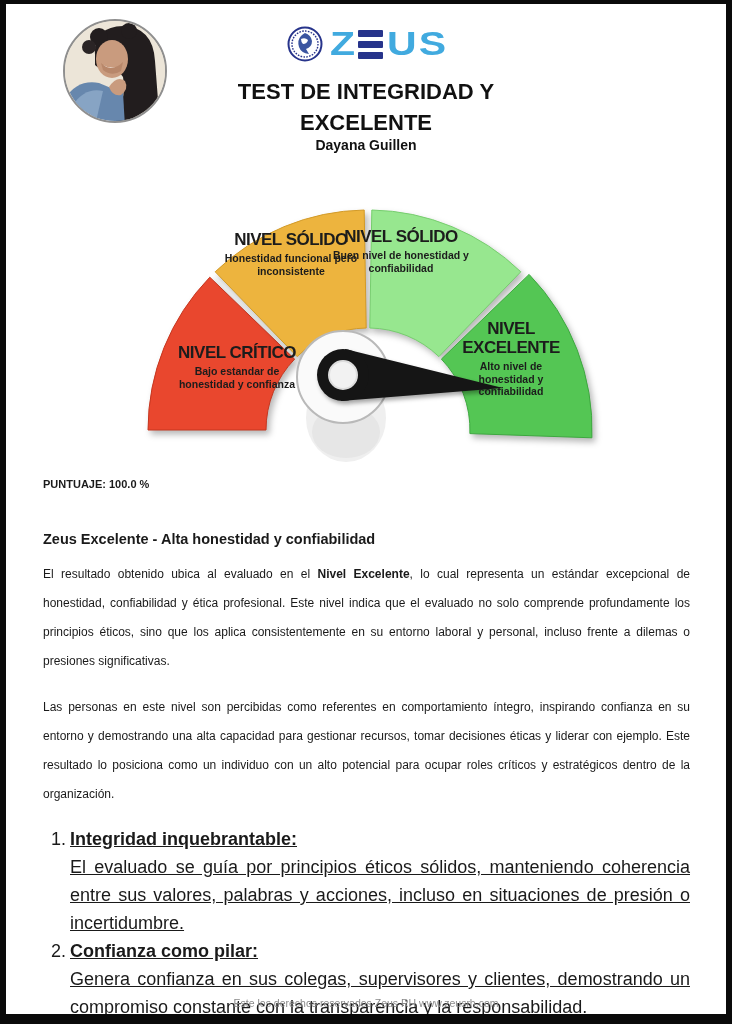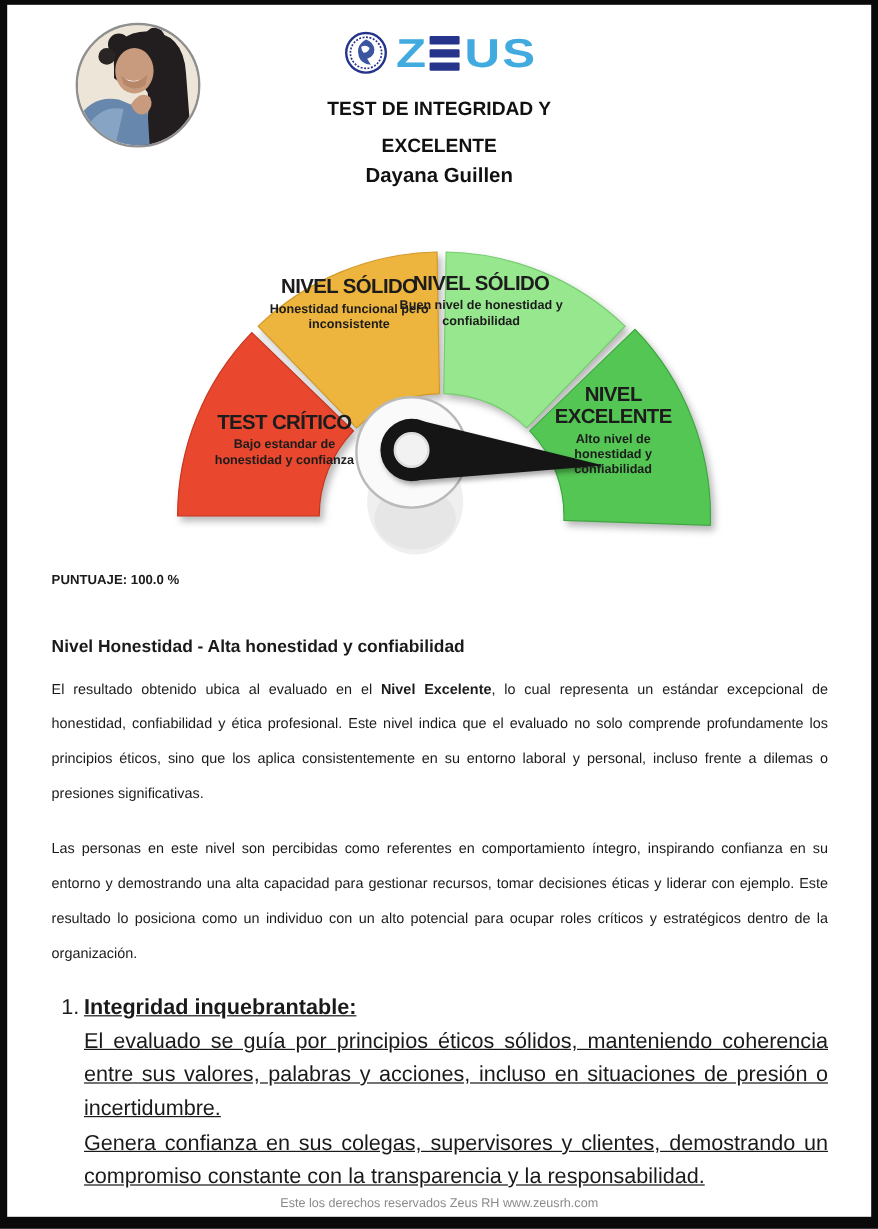--- a/index.html
+++ b/index.html
@@ -26,25 +26,25 @@
   .wm-letter {
     font-size:41px; font-weight:bold; line-height:30px; color:#41aadf;
     letter-spacing:-1px; font-family:"Liberation Sans", sans-serif;
     transform:scaleY(0.82); transform-origin:center;
   }
   .ebars { display:flex; flex-direction:column; gap:4px; padding:0 1px; }
   .ebars i { display:block; width:25px; height:7px; background:#27348b; border-radius:1px; }
 
   .doc-title {
     position:absolute; top:72px; left:0; right:0; text-align:center;
-    font-size:16px; font-weight:bold; color:#111; line-height:31px;
+    font-size:22px; font-weight:bold; color:#111; line-height:31px;
   }
   .person-name {
     position:absolute; top:133px; left:0; right:0; text-align:center;
-    font-size:17px; font-weight:bold; color:#111;
+    font-size:14px; font-weight:bold; color:#111;
   }
 
   
   .gauge-wrap { position:absolute; left:112px; top:176px; width:500px; height:284px; }
   .gauge-wrap svg { position:absolute; inset:0; }
   .seg { filter:drop-shadow(3px 4px 3px rgba(0,0,0,0.28)); }
   .g-label { position:absolute; text-align:center; color:#1c1c1c; transform:translate(-50%,-50%); }
   .g-title { font-weight:bold; font-size:17px; letter-spacing:-0.5px; line-height:19px; }
   .g-sub  { font-weight:bold; font-size:10.5px; line-height:12.5px; margin-top:3px; }
 
@@ -130,51 +130,52 @@
       </g>
 
       <g style="filter:drop-shadow(2px 3px 2px rgba(0,0,0,0.35));">
         <path d="M227.1,169.1 L385,208 L222.9,220.9 Z" fill="#151515"></path>
         <circle cx="225" cy="195" r="26" fill="#151515"></circle>
         <circle cx="225" cy="195" r="14" fill="#f2f2f2" stroke="#dddddd" stroke-width="2"></circle>
       </g>
     </svg>
 
     <div class="g-label" style="left:119px; top:186px; width:160px;">
-      <div class="g-title">TEST CRÍTICO</div>
+      <div class="g-title">NIVEL CRÍTICO</div>
       <div class="g-sub" style="width:132px; margin-left:auto; margin-right:auto;">Bajo estandar de honestidad y confianza</div>
     </div>
     <div class="g-label" style="left:173px; top:73px; width:170px;">
       <div class="g-title">NIVEL SÓLIDO</div>
       <div class="g-sub" style="width:135px; margin-left:auto; margin-right:auto;">Honestidad funcional pero inconsistente</div>
     </div>
     <div class="g-label" style="left:283px; top:70px; width:190px;">
       <div class="g-title">NIVEL SÓLIDO</div>
       <div class="g-sub" style="width:160px; margin-left:auto; margin-right:auto;">Buen nivel de honestidad y confiabilidad</div>
     </div>
     <div class="g-label" style="left:393px; top:178px; width:118px;">
       <div class="g-title">NIVEL EXCELENTE</div>
       <div class="g-sub" style="width:96px; margin-left:auto; margin-right:auto;">Alto nivel de honestidad y confiabilidad</div>
     </div>
   </div>
 
   <div class="content">
     <div class="score">PUNTUAJE: 100.0 %</div>
 
-    <div class="result-heading">Nivel Honestidad - Alta honestidad y confiabilidad</div>
+    <div class="result-heading">Zeus Excelente - Alta honestidad y confiabilidad</div>
 
     <p class="para"><span>El resultado obtenido ubica al evaluado en el </span><b>Nivel Excelente</b><span>, lo cual representa un estándar excepcional de honestidad, confiabilidad y ética profesional. Este nivel indica que el evaluado no solo comprende profundamente los principios éticos, sino que los aplica consistentemente en su entorno laboral y personal, incluso frente a dilemas o presiones significativas.</span></p>
 
     <p class="para">Las personas en este nivel son percibidas como referentes en comportamiento íntegro, inspirando confianza en su entorno y demostrando una alta capacidad para gestionar recursos, tomar decisiones éticas y liderar con ejemplo. Este resultado lo posiciona como un individuo con un alto potencial para ocupar roles críticos y estratégicos dentro de la organización.</p>
 
 
     <div class="b-item">
       <div class="b-head"><span class="b-num">1.</span><span class="b-title">Integridad inquebrantable:</span></div>
       <div class="b-desc">El evaluado se guía por principios éticos sólidos, manteniendo coherencia entre sus valores, palabras y acciones, incluso en situaciones de presión o incertidumbre.</div>
     </div>
     <div class="b-item">
+      <div class="b-head"><span class="b-num">2.</span><span class="b-title">Confianza como pilar:</span></div>
       <div class="b-desc">Genera confianza en sus colegas, supervisores y clientes, demostrando un compromiso constante con la transparencia y la responsabilidad.</div>
     </div>
 
   </div>
 
   <div class="footer">Este los derechos reservados Zeus RH www.zeusrh.com</div>
 </div>
 
 </body></html>

